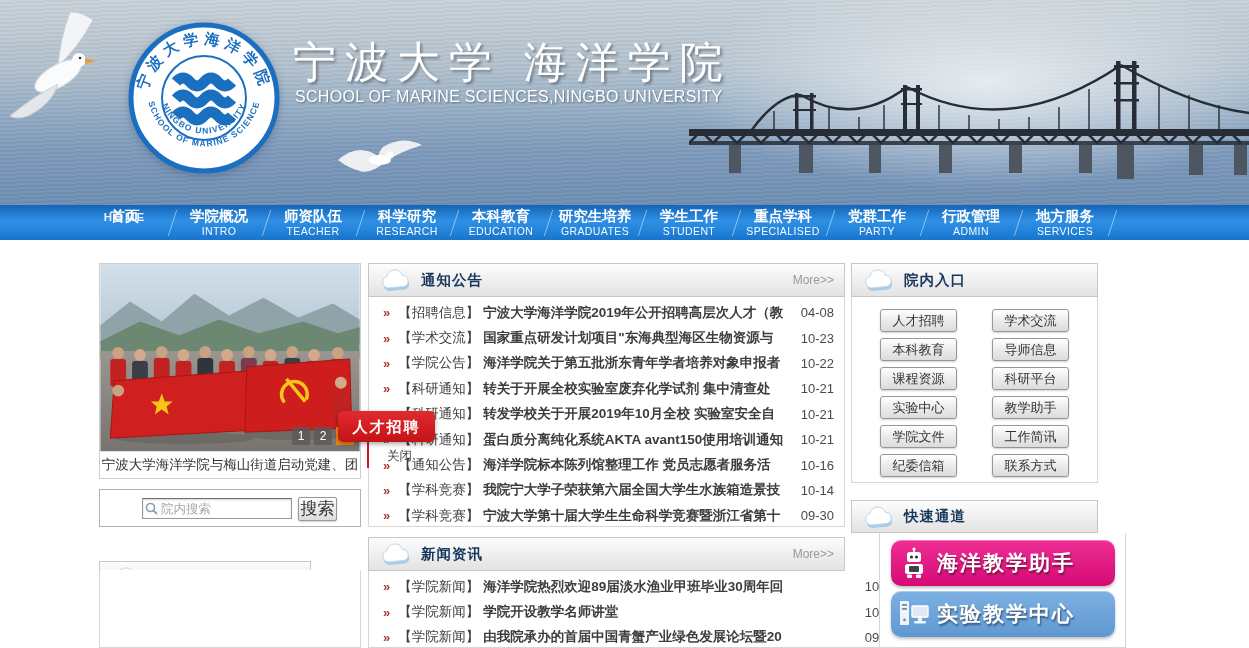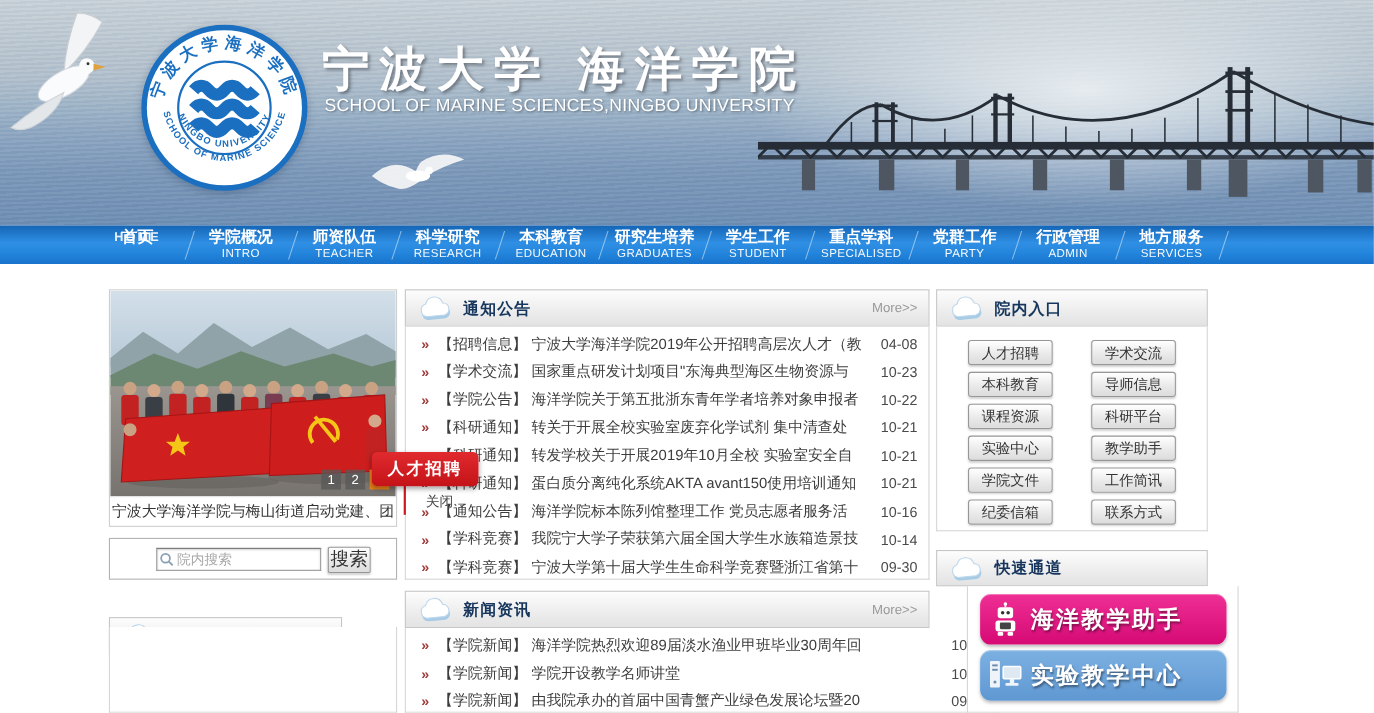--- a/index.html
+++ b/index.html
@@ -17,21 +17,21 @@
       linear-gradient(180deg,#c9d2d8 0%,#bdc8d1 18%,#b2c0cc 34%,#9db3c6 48%,#8aa3bf 62%,#7b97b8 76%,#6d8db2 100%);
   }
   .bridge { position:absolute; right:0; top:55px; }
   .gull-big { position:absolute; left:0; top:4px; }
   .gull-small { position:absolute; left:330px; top:130px; }
   .logo {
     position:absolute; left:128px; top:22px; width:152px; height:152px;
     filter:drop-shadow(0 2px 4px rgba(30,50,80,.3));
   }
   .banner-title {
-    position:absolute; left:293px; top:34px; color:#fff; font-size:43px; font-weight:bold;
+    position:absolute; left:293px; top:34px; color:#fff; font-size:43px; font-weight:normal;
     letter-spacing:9px; text-shadow:2px 2px 3px rgba(55,60,70,.55);
     font-family:"DejaVu Serif","Liberation Serif",serif;
   }
   .banner-sub {
     position:absolute; left:295px; top:88px; color:#fff; font-size:16px; font-weight:normal;
     letter-spacing:.3px; text-shadow:1px 1px 2px rgba(40,45,55,.5);
   }
   
   .nav {
     position:absolute; left:0; top:205px; width:1249px; height:35px;
@@ -59,21 +59,21 @@
   .panel-ttl { font-size:14.5px; font-weight:bold; color:#17365d; margin-left:9px; letter-spacing:1px; }
   .panel-more { margin-left:auto; margin-right:10px; font-size:12px; color:#999; cursor:pointer; }
   .panel-bd { position:absolute; background:#fff; border:1px solid #d6d6d6; border-top:none; overflow:hidden; }
   .cloud { margin-left:11px; flex:0 0 auto; }
   
   .list { padding:3px 10px 0 14px; }
   .li { display:flex; align-items:center; height:25.4px; font-size:13.5px; color:#3d3d3d; cursor:pointer; }
   .li-arrow { color:#a03c3c; font-size:13px; font-weight:bold; margin-right:8px; }
   .li-arrow::before { content:"\00BB"; }
   .li-cat { white-space:nowrap; margin-right:4px; }
-  .li-title { flex:1; white-space:nowrap; overflow:hidden; }
+  .li-title { flex:1; white-space:nowrap; overflow:hidden;font-weight:bold; }
   .li-date { margin-left:8px; font-size:13px; color:#4a4a4a; }
   
   .carousel { position:absolute; left:99px; top:263px; width:262px; border:1px solid #cfcfcf; background:#fff; }
   .carousel-img { position:relative; width:260px; height:187px; overflow:hidden; }
   .carousel-pages { position:absolute; right:6px; bottom:6px; display:flex; }
   .pg {
     width:18px; height:18px; margin-left:4px; background:rgba(88,88,88,.78);
     color:#fff; font-size:12px; line-height:18px; text-align:center; cursor:pointer;
   }
   .pg.active { background:#f08519; }

